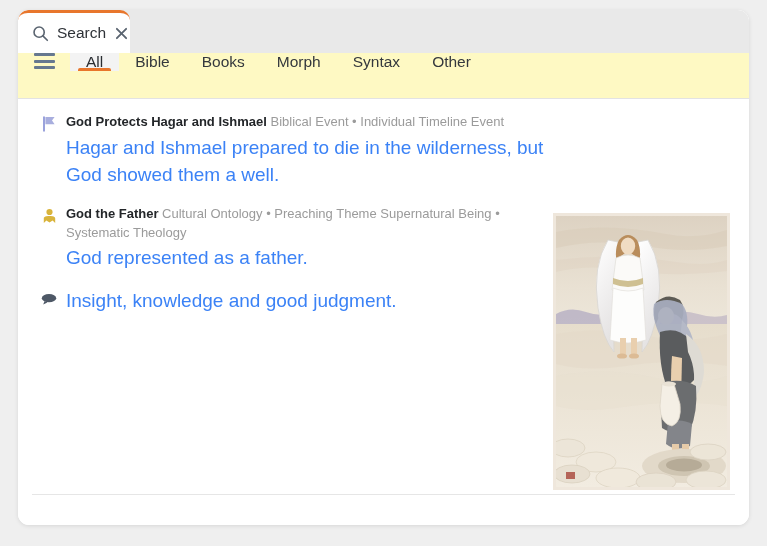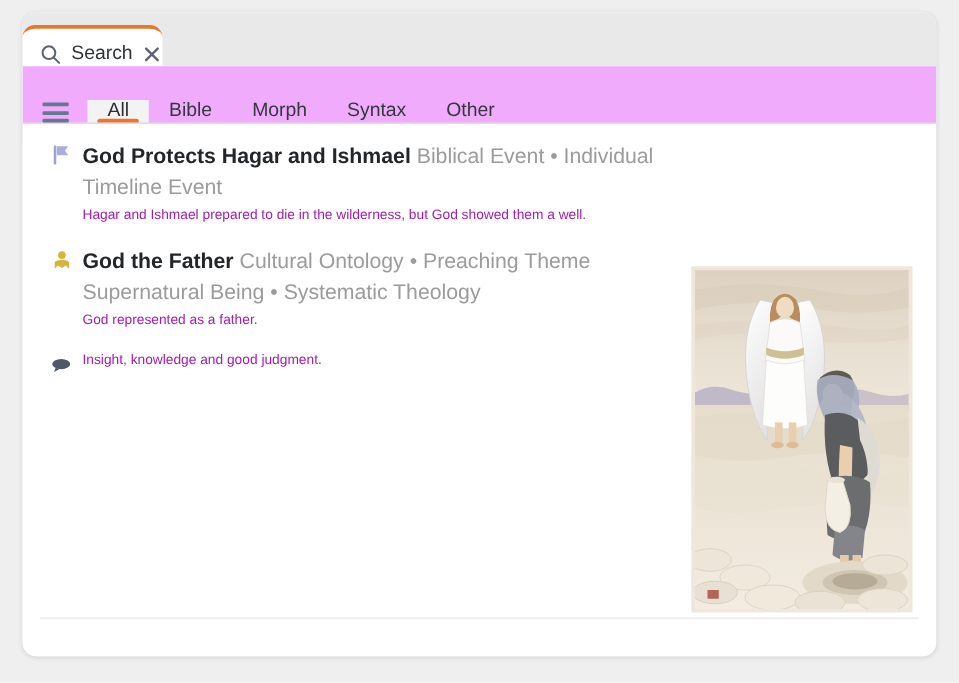--- a/index.html
+++ b/index.html
@@ -42,43 +42,42 @@
     width: 112px;
     height: 43px;
     background: #ffffff;
     border-top: 3px solid #e8762c;
     border-top-left-radius: 10px;
     border-top-right-radius: 10px;
     box-sizing: border-box;
     display: flex;
     align-items: center;
     padding-left: 14px;
-    margin-top: 10px;
   }
   .search-tab .tab-magnifier { flex: 0 0 auto; display:flex; align-items:center; }
   .search-tab .tab-label {
     font-size: 15.5px;
     color: #2f3338;
     margin-left: 8px;
     white-space: nowrap;
   }
   .search-tab .tab-close {
     margin-left: 9px;
     display: flex;
     align-items: center;
     cursor: pointer;
   }
 
   
   .nav-row {
     position: relative;
     height: 45px;
-    background: #f0abfc;
-    display: flex;
-    align-items: flex-end;
+    background: #fef9c3;
+    display: flex;
+    align-items: flex-start;
     border-bottom: 1px solid #e3e3e3;
   }
   .hamburger {
     width: 52px;
     display: flex;
     flex-direction: column;
     align-items: center;
     justify-content: center;
     gap: 3.5px;
     cursor: pointer;
@@ -172,34 +171,34 @@
     position: absolute;
     left: 0;
     top: 2px;
     width: 18px;
     height: 18px;
     display: flex;
     align-items: center;
     justify-content: center;
   }
   .result-head {
-    font-size: 17px;
+    font-size: 13px;
     line-height: 1.45;
   }
   .result-title {
     font-weight: bold;
     color: #232629;
   }
   .result-tags {
     color: #9b9b9b;
     font-weight: normal;
   }
   .result-desc {
-    font-size: 11px;
-    color: #a21caf;
+    font-size: 19px;
+    color: #3b82f6;
     line-height: 1.42;
     margin-top: 3px;
   }
 
   
   .artwork {
     position: absolute;
     right: 19px;
     top: 203px;
     width: 177px;
@@ -251,20 +250,23 @@
         <span></span>
     </div>
     <div class="nav-tabs">
       <div class="nav-tab active">
         <span>All</span>
       </div>
       <div class="nav-tab">
         <span>Bible</span>
       </div>
       <div class="nav-tab">
+        <span>Books</span>
+      </div>
+      <div class="nav-tab">
         <span>Morph</span>
       </div>
       <div class="nav-tab">
         <span>Syntax</span>
       </div>
       <div class="nav-tab">
         <span>Other</span>
       </div>
     </div>
   </div>

